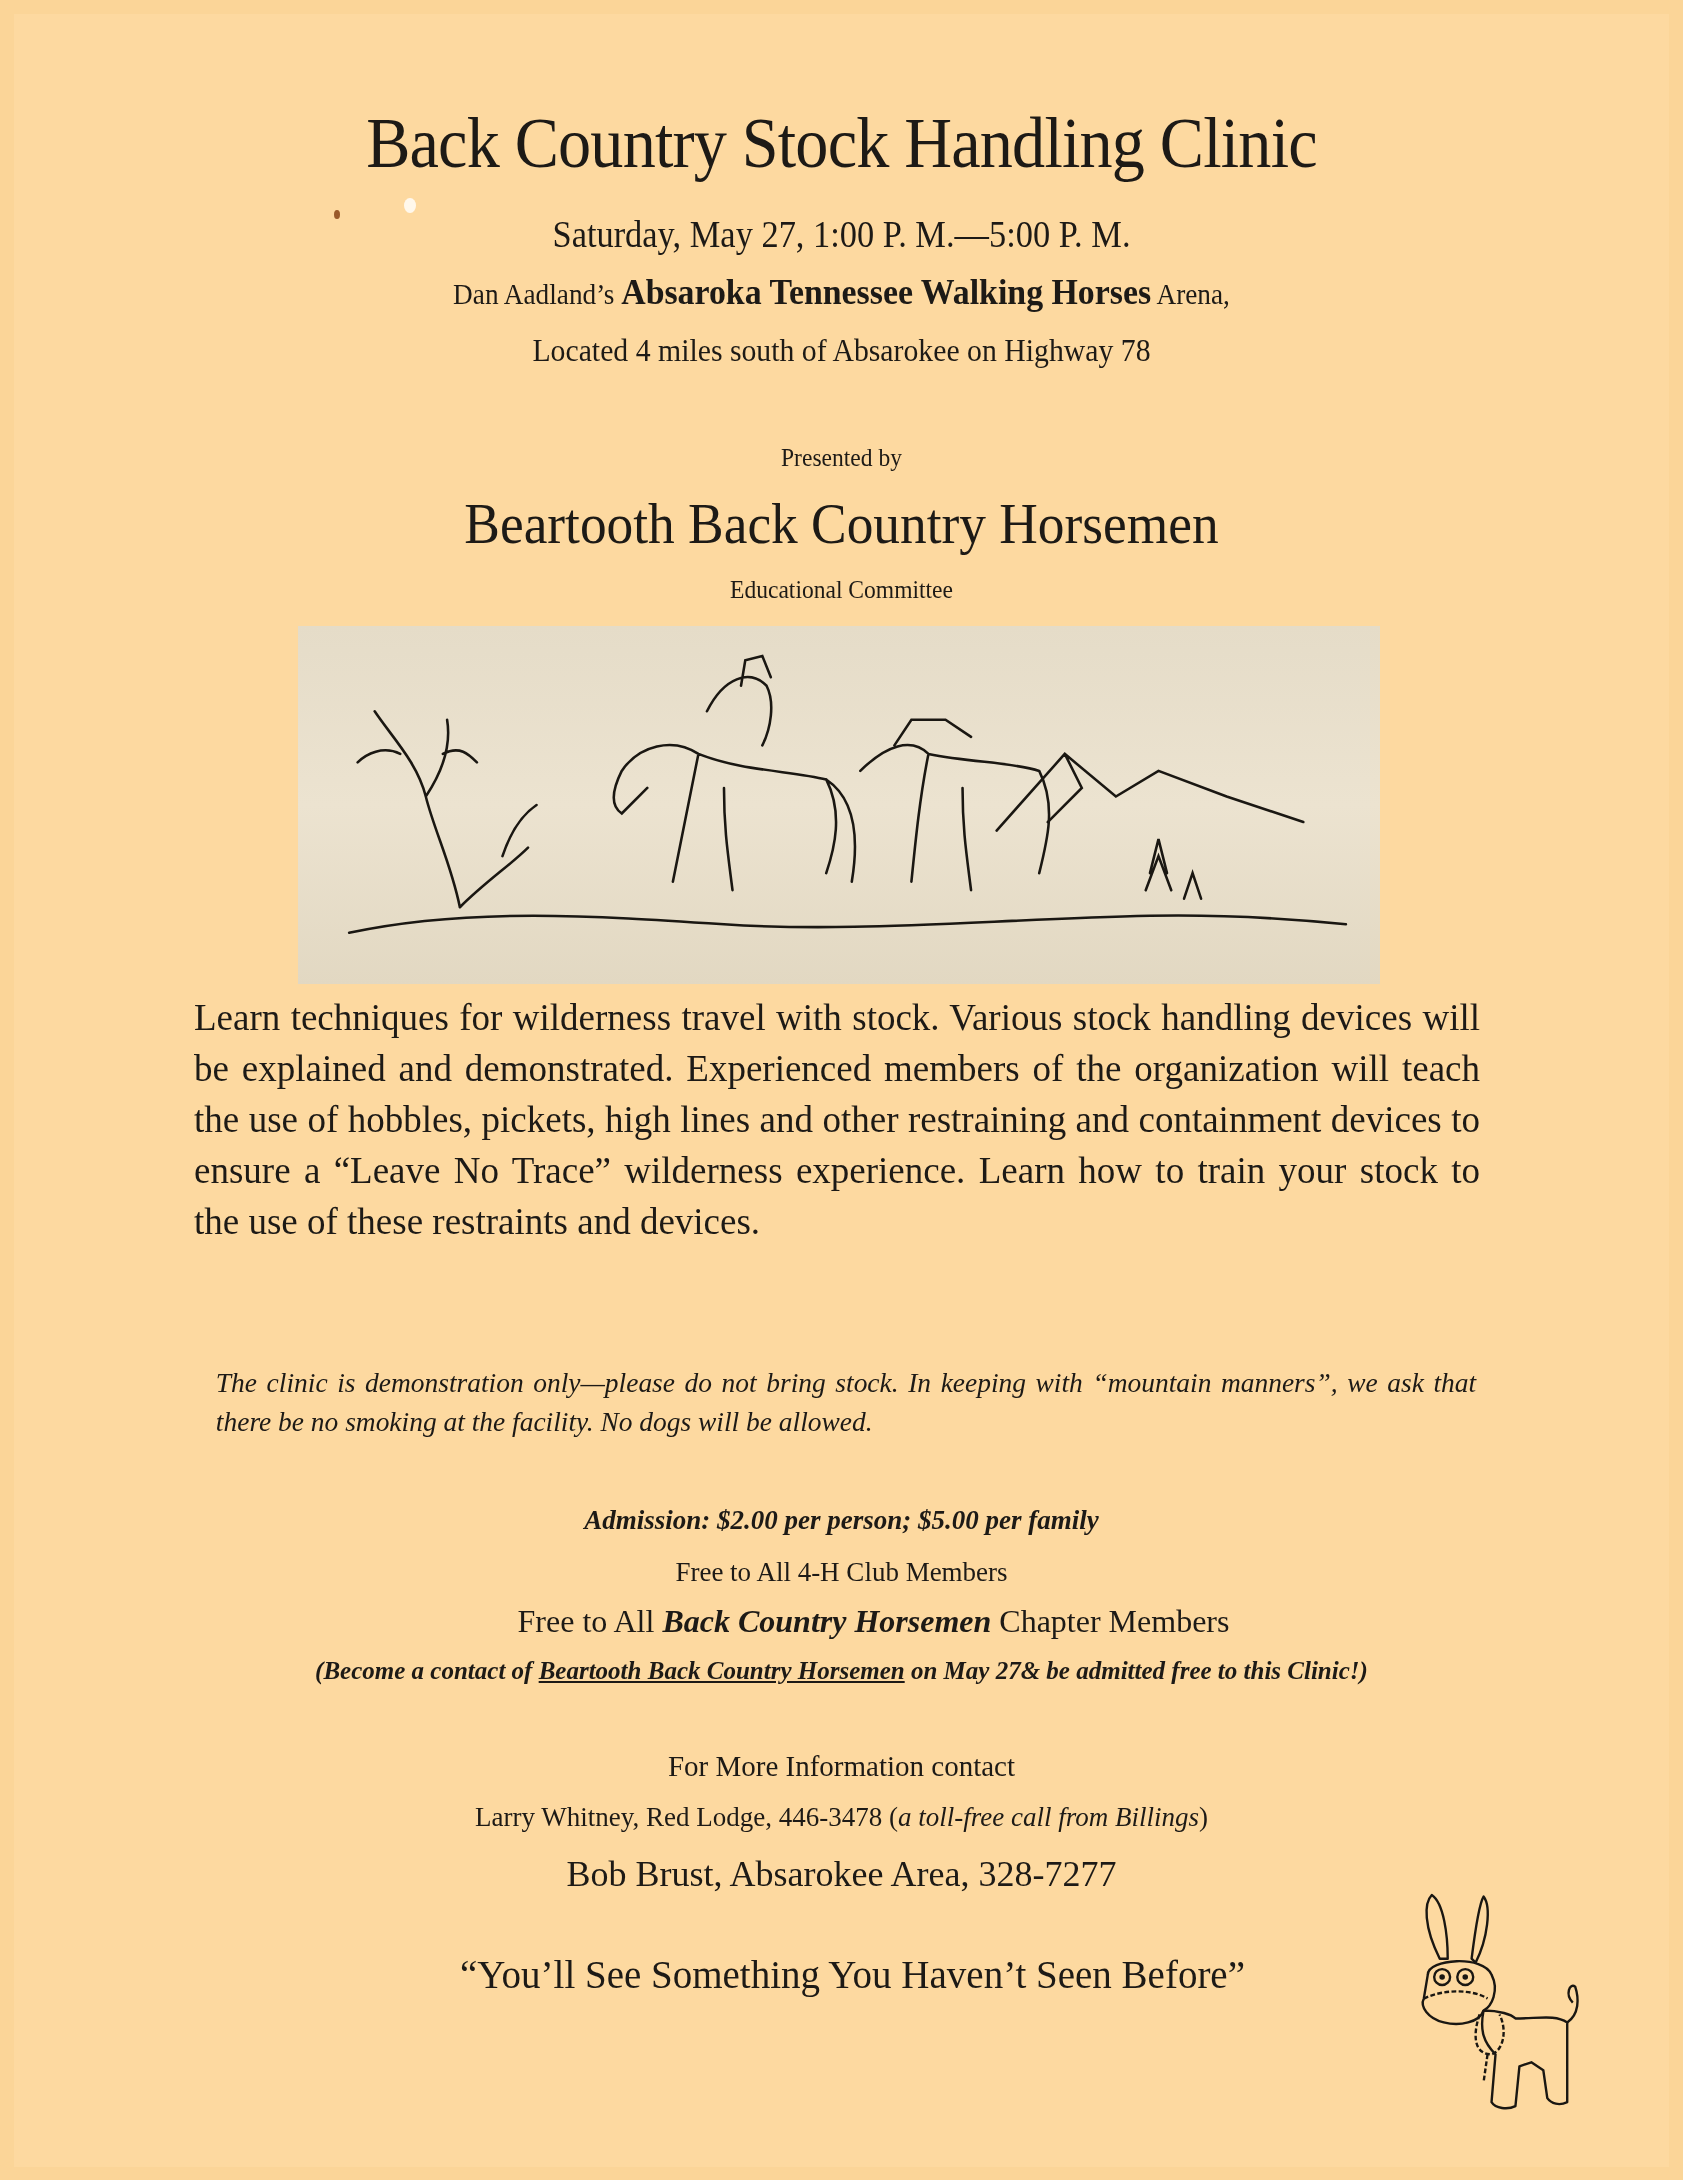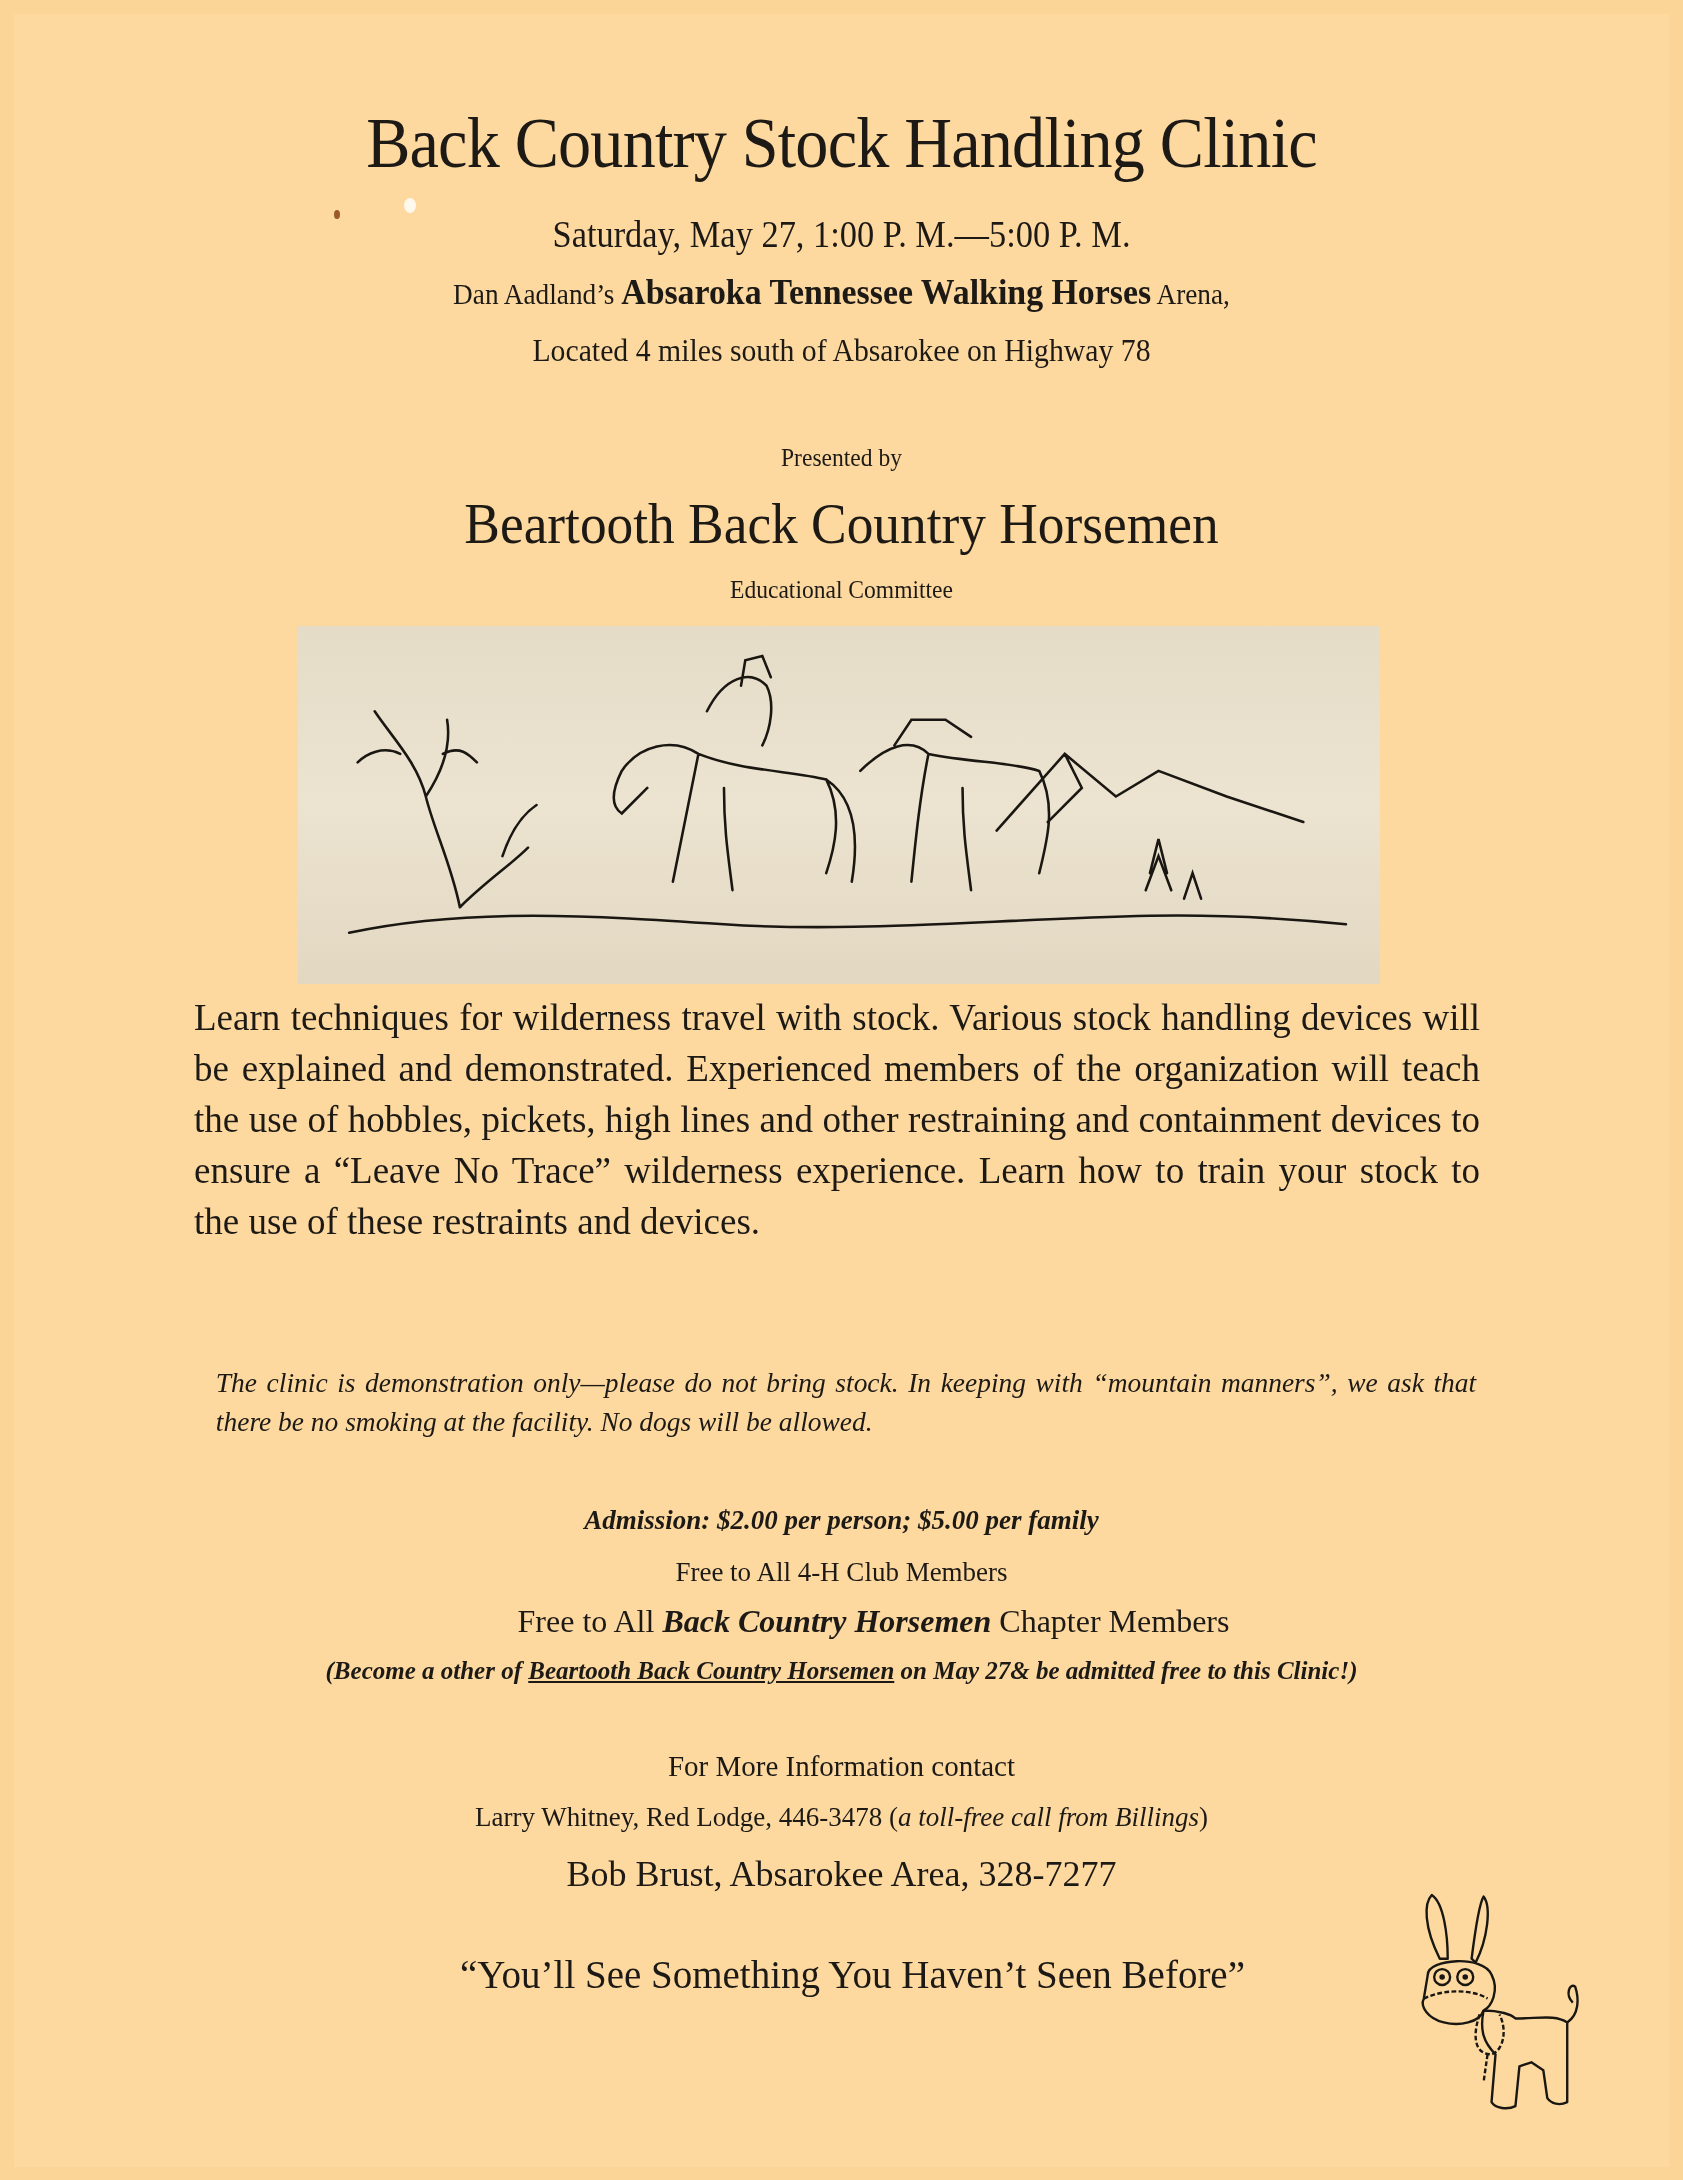--- a/index.html
+++ b/index.html
@@ -77,21 +77,21 @@
     </g>
   </svg>
 </div>
 
 <div id="body-para">Learn techniques for wilderness travel with stock.  Various stock handling devices will be explained and demonstrated.  Experienced members of the organization will teach the use of hobbles, pickets, high lines and other restraining and containment devices to ensure a “Leave No Trace” wilderness experience.  Learn how to train your stock to the use of these restraints and devices.</div>
 <div id="note">The clinic is demonstration only—please do not bring stock.  In keeping with “mountain manners”, we ask that there be no smoking at the facility.  No dogs will be allowed.</div>
 
 <div class="center" id="admission">Admission:  $2.00 per person; $5.00 per family</div>
 <div class="center" id="free-4h">Free to All 4-H Club Members</div>
 <div class="center" id="free-bch"><span>Free to All </span><b><i>Back Country Horsemen</i></b><span> Chapter Members</span></div>
-<div class="center" id="become"><span>(Become a other of </span><u>Beartooth Back Country Horsemen</u><span> on May 27&amp; be admitted free to this Clinic!)</span></div>
+<div class="center" id="become"><span>(Become a contact of </span><u>Beartooth Back Country Horsemen</u><span> on May 27&amp; be admitted free to this Clinic!)</span></div>
 
 <div class="center" id="info-heading">For More Information contact</div>
 <div class="center" id="contact-1"><span>Larry Whitney, Red Lodge, 446-3478 (</span><i>a toll-free call from Billings</i><span>)</span></div>
 <div class="center" id="contact-2">Bob Brust,  Absarokee Area, 328-7277</div>
 
 <div class="center" id="slogan">“You’ll See Something You Haven’t Seen Before”</div>
 
 <div id="donkey">
   <svg width="239" height="281" viewBox="0 0 300 350">
     <g fill="none" stroke="#1a1712" stroke-width="3" stroke-linejoin="round">

